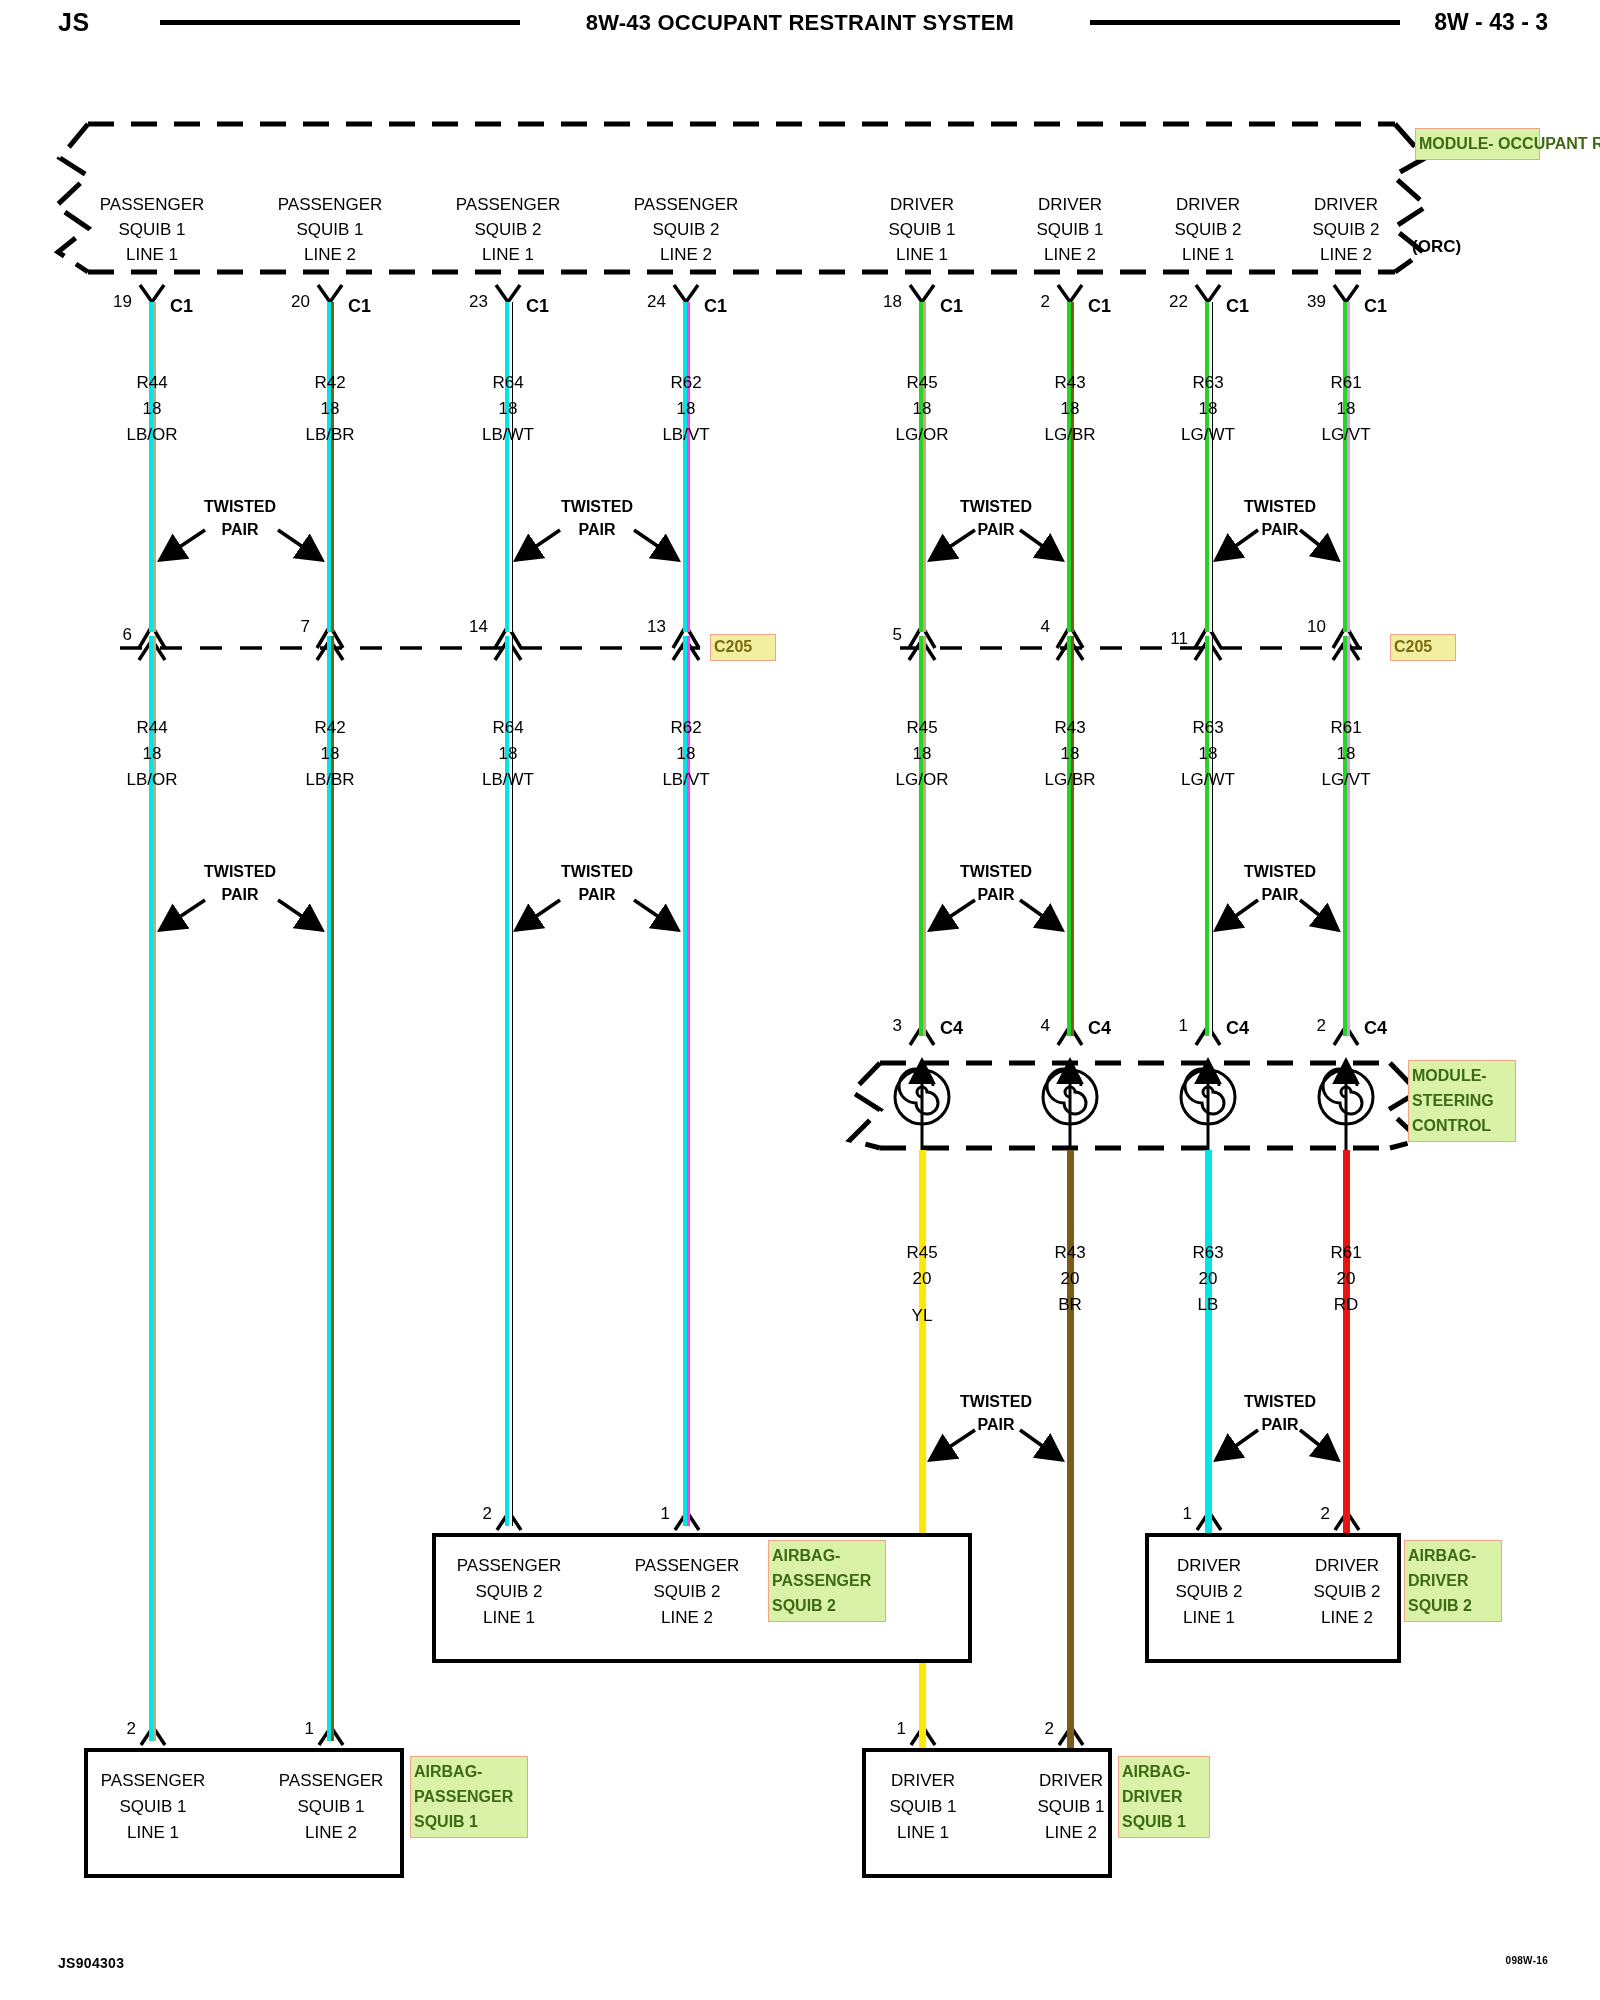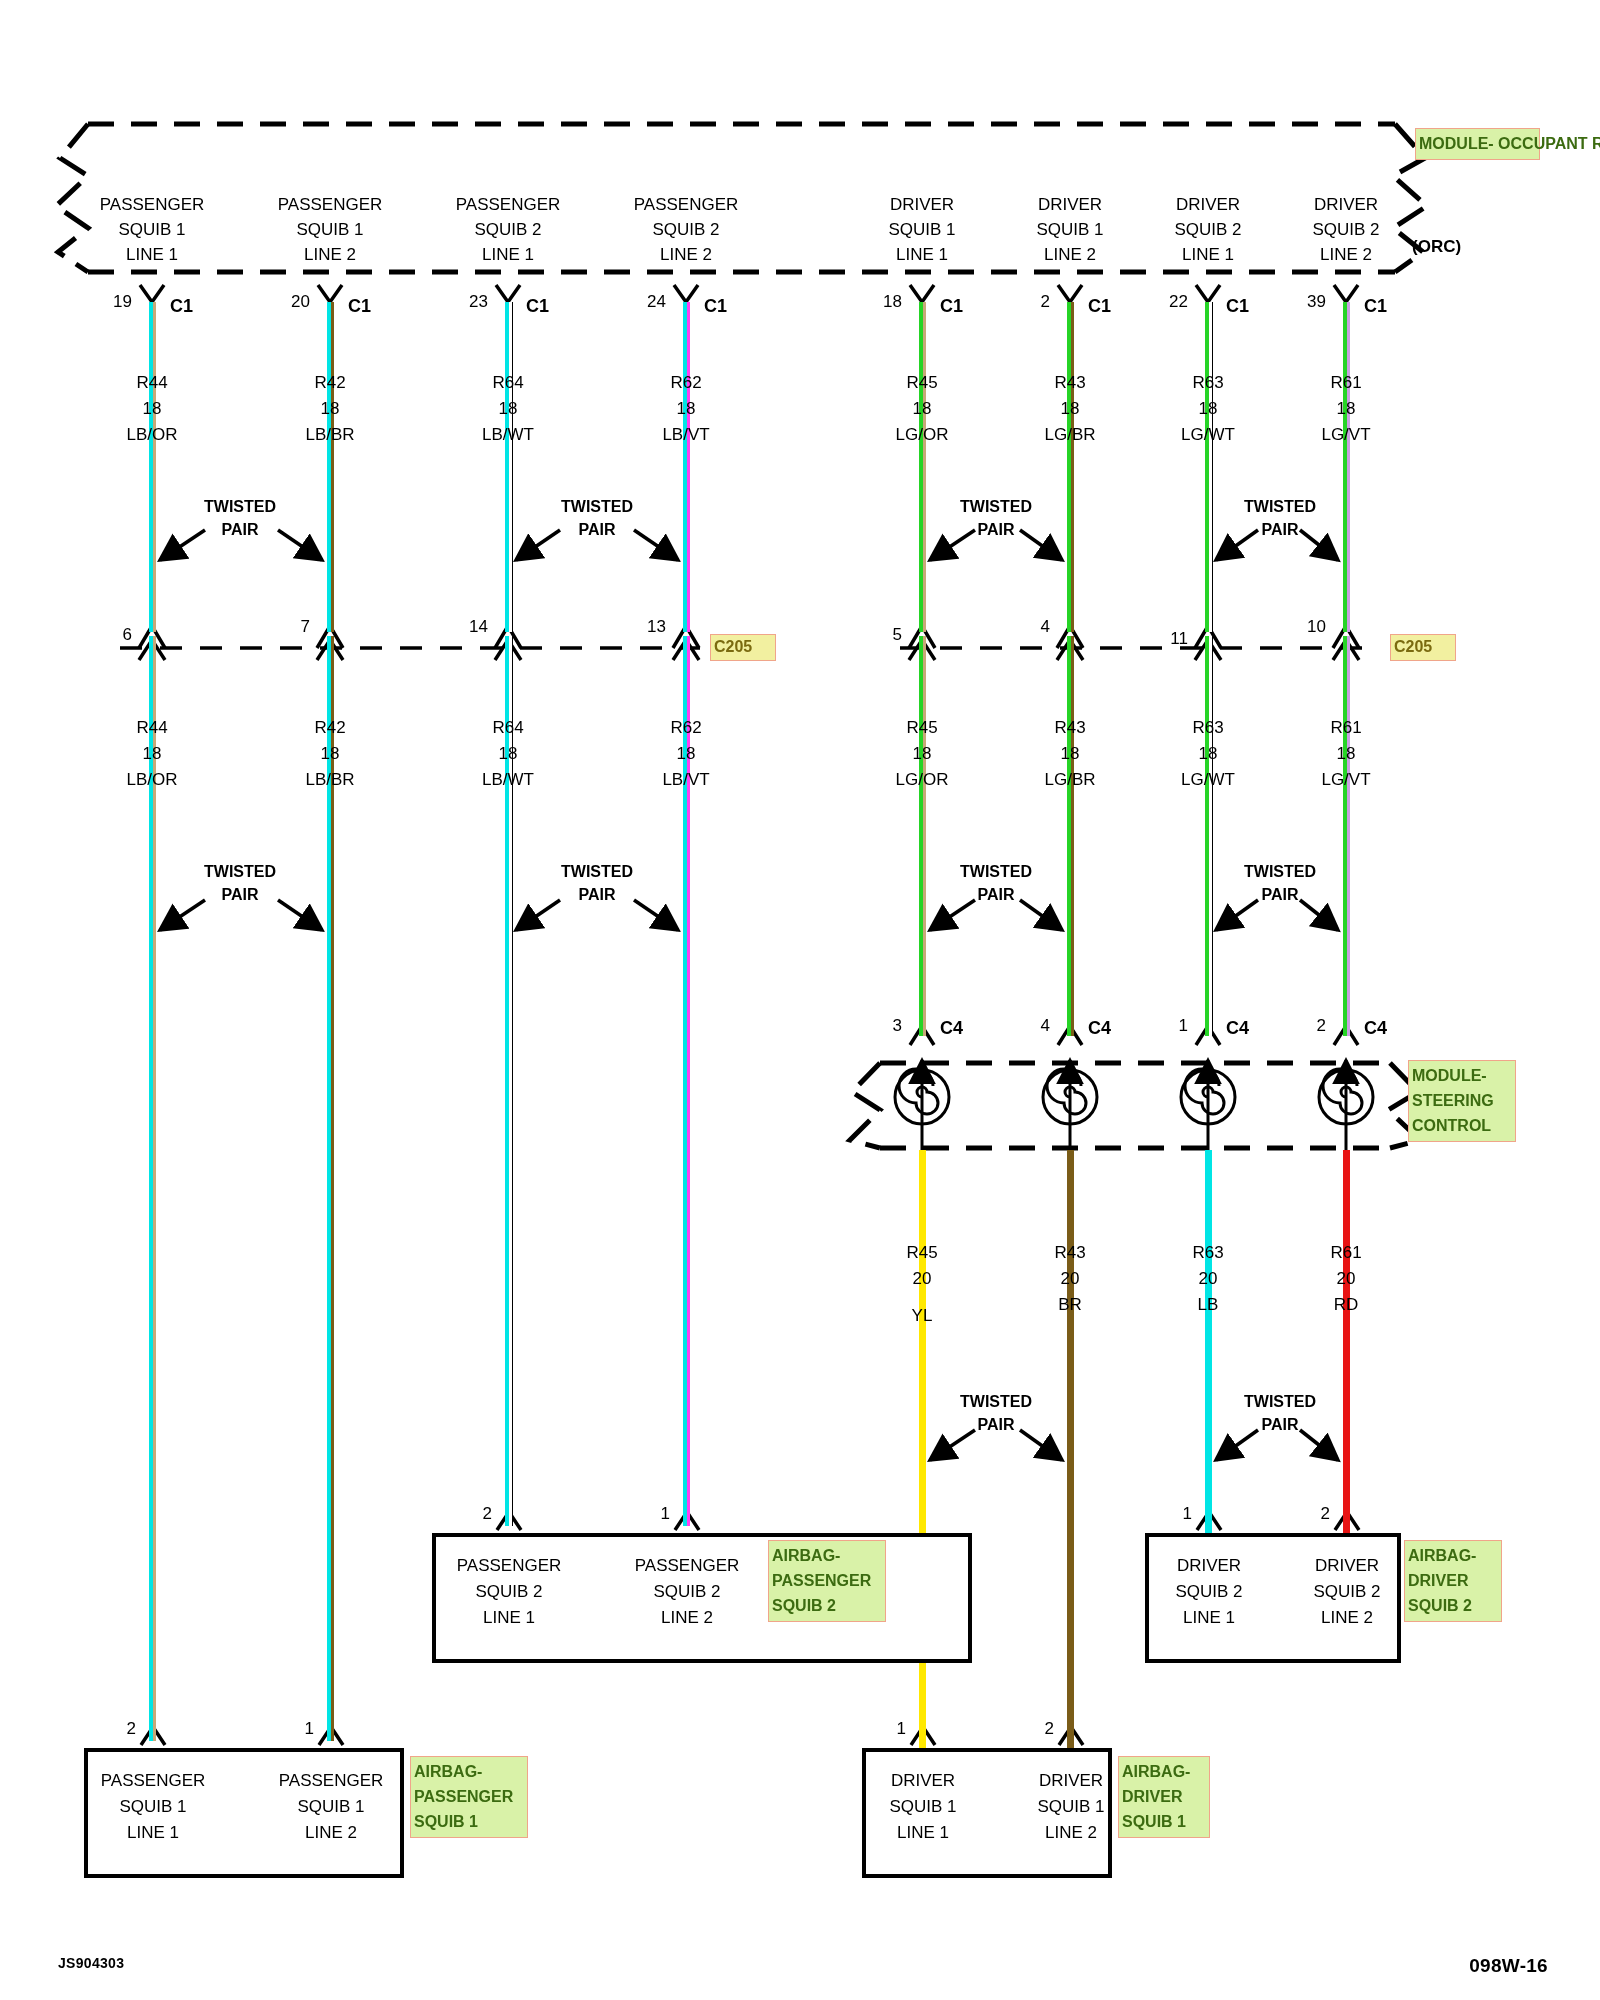--- a/index.html
+++ b/index.html
@@ -13,21 +13,21 @@
   .hdr-left{position:absolute;left:58px;top:8px;font-size:25px;font-weight:bold;letter-spacing:.5px;}
   .hdr-title{position:absolute;left:0;right:0;top:10px;text-align:center;
              font-size:22px;font-weight:bold;letter-spacing:.2px;}
   .hdr-right{position:absolute;right:52px;top:9px;font-size:23px;font-weight:bold;}
   .hdr-rule{position:absolute;height:5px;background:#000;top:20px;}
   .hdr-rule.l{left:160px;width:360px;}
   .hdr-rule.r{left:1090px;width:310px;}
 
   
   .ftr-left{position:absolute;left:58px;top:1955px;font-size:14px;font-weight:bold;letter-spacing:.3px;}
-  .ftr-right{position:absolute;right:52px;top:1955px;font-size:19px;font-weight:bold;letter-spacing:.3px;}
+  .ftr-right{position:absolute;right:52px;top:1955px;font-size:10px;font-weight:bold;letter-spacing:.3px;}
 
   
   .wire{position:absolute;width:7px;}
   .wire i{position:absolute;top:0;bottom:0;width:3.5px;display:block;}
   .wire i.a{left:0;}
   .wire i.b{left:3.5px;}
 
   .blk{position:absolute;border:4px solid #000;background:#fff;box-sizing:border-box;}
 
   .txt{position:absolute;font-size:17px;line-height:25px;text-align:center;white-space:nowrap;}
@@ -45,20 +45,27 @@
       font-weight:bold;line-height:23px;}
 
   svg{position:absolute;overflow:visible;}
   svg.lyr{left:0;top:0;width:1600px;height:2000px;pointer-events:none;}
 </style>
 </head>
 <body>
 
 <div class="pg">
 
+  <div class="hdr">
+    <div class="hdr-left">JS</div>
+    <div class="hdr-rule l"></div>
+    <div class="hdr-title">8W-43 OCCUPANT RESTRAINT SYSTEM</div>
+    <div class="hdr-rule r"></div>
+    <div class="hdr-right">8W - 43 - 3</div>
+  </div>
 
   <svg class="lyr" viewBox="0 0 1600 2000">
     <defs>
       <marker id="ah" markerWidth="9" markerHeight="9" refX="7" refY="4.2" orient="auto" markerUnits="strokeWidth">
         <path d="M0,0 L8,4.2 L0,8.4 z" fill="#000"></path>
       </marker>
       <marker id="au" markerWidth="10" markerHeight="10" refX="8" refY="4.6" orient="auto" markerUnits="strokeWidth">
         <path d="M0,0 L9,4.6 L0,9.2 z" fill="#000"></path>
       </marker>
     </defs>

